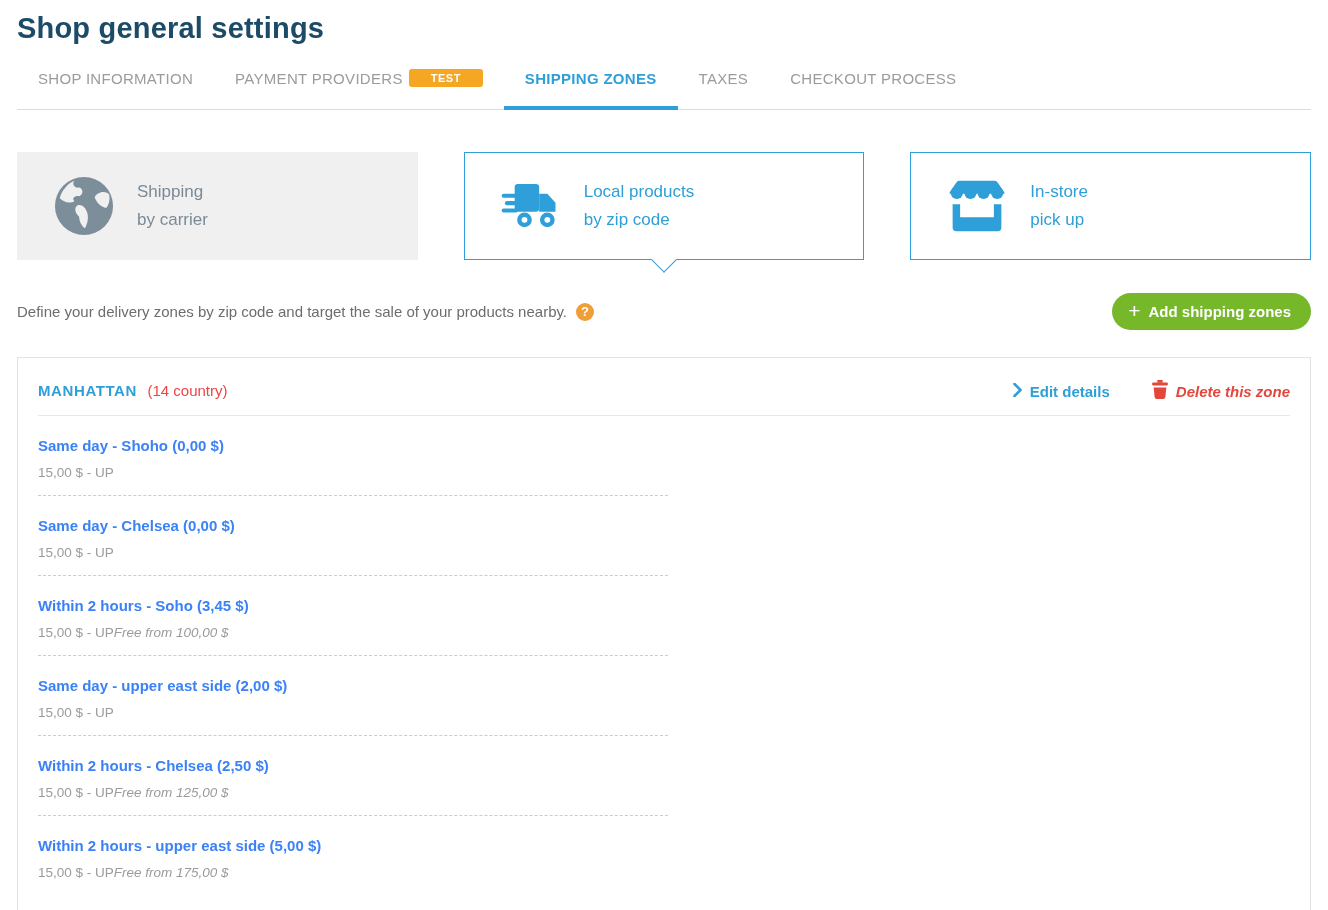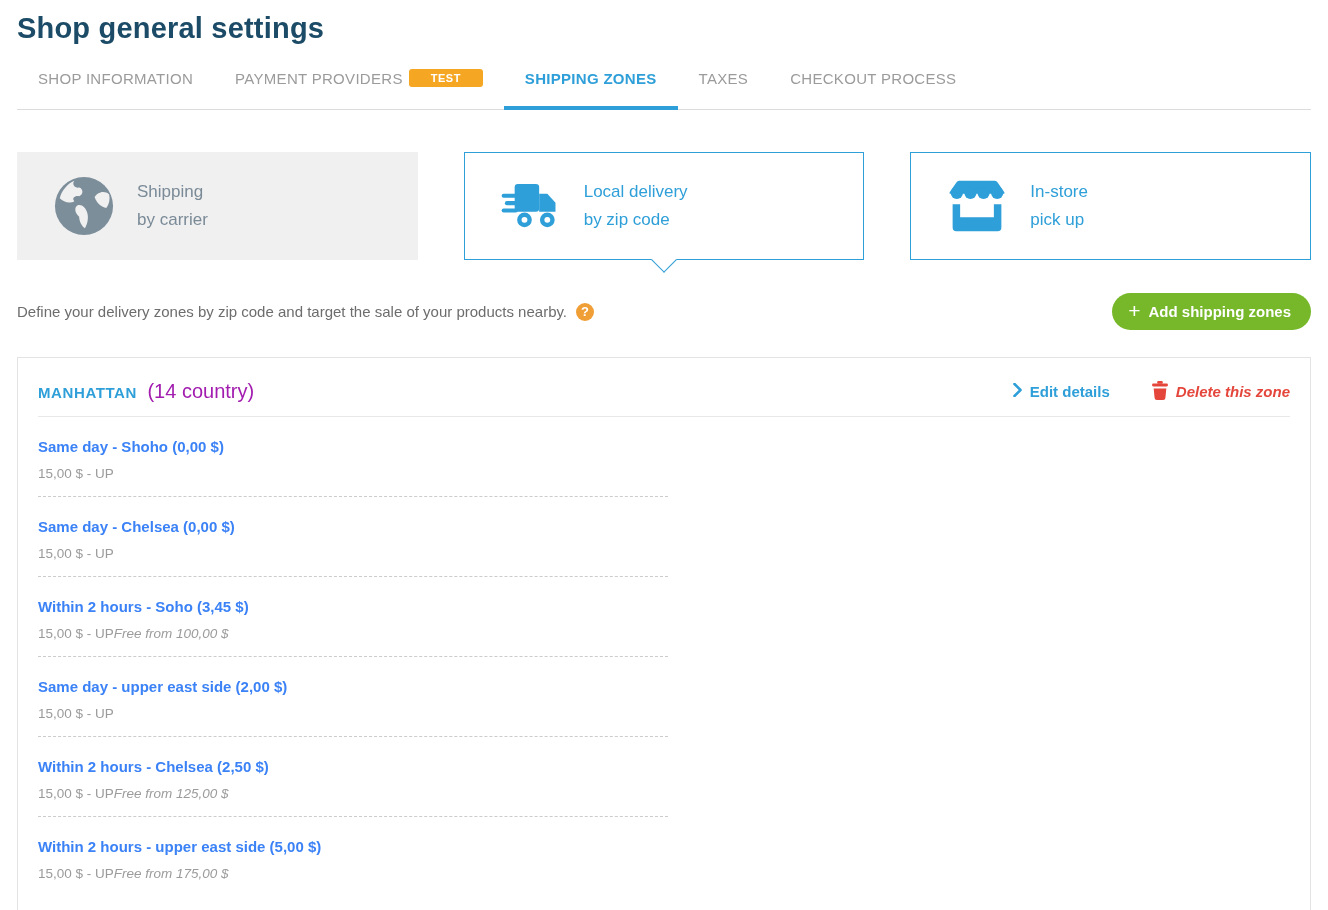--- a/index.html
+++ b/index.html
@@ -154,22 +154,22 @@
     padding: 22px 0 13px 0;
     border-bottom: 1px solid #e8e8e8;
   }
   .zone-name {
     color: #2e9fd8;
     font-weight: bold;
     font-size: 15px;
     letter-spacing: 0.6px;
   }
   .zone-count {
-    color: #a21caf;
-    font-size: 20px;
+    color: #ef4444;
+    font-size: 15px;
     margin-left: 6px;
   }
   .zone-actions { display: flex; align-items: center; gap: 42px; }
   .zone-action {
     display: flex;
     align-items: center;
     gap: 8px;
     font-size: 15px;
     font-weight: bold;
     cursor: pointer;
@@ -251,21 +251,21 @@
           <rect x="2" y="14" width="20" height="5" rx="2.5" fill="#2e9fd8"></rect>
           <rect x="6" y="23" width="26" height="5" rx="2.5" fill="#2e9fd8"></rect>
           <rect x="2" y="32" width="20" height="5" rx="2.5" fill="#2e9fd8"></rect>
           <circle cx="30" cy="46" r="9" fill="#2e9fd8"></circle>
           <circle cx="30" cy="46" r="3.6" fill="#fff"></circle>
           <circle cx="58" cy="46" r="9" fill="#2e9fd8"></circle>
           <circle cx="58" cy="46" r="3.6" fill="#fff"></circle>
         </svg>
       </span>
       <span class="card-label">
-        <span>Local delivery</span><br>
+        <span>Local products</span><br>
         <span>by zip code</span>
       </span>
       <span class="notch"></span>
     </div>
 
     <div class="card">
       <span class="icon">
         <svg width="60" height="56" viewBox="0 0 64 58">
           <path d="M13 2 h38 q2 0 3 2 l7 10 q1 2 -1 2 h-56 q-2 0 -1 -2 l7 -10 q1 -2 3 -2 Z" fill="#2e9fd8"></path>
           <circle cx="10.5" cy="15" r="6.5" fill="#2e9fd8"></circle>

